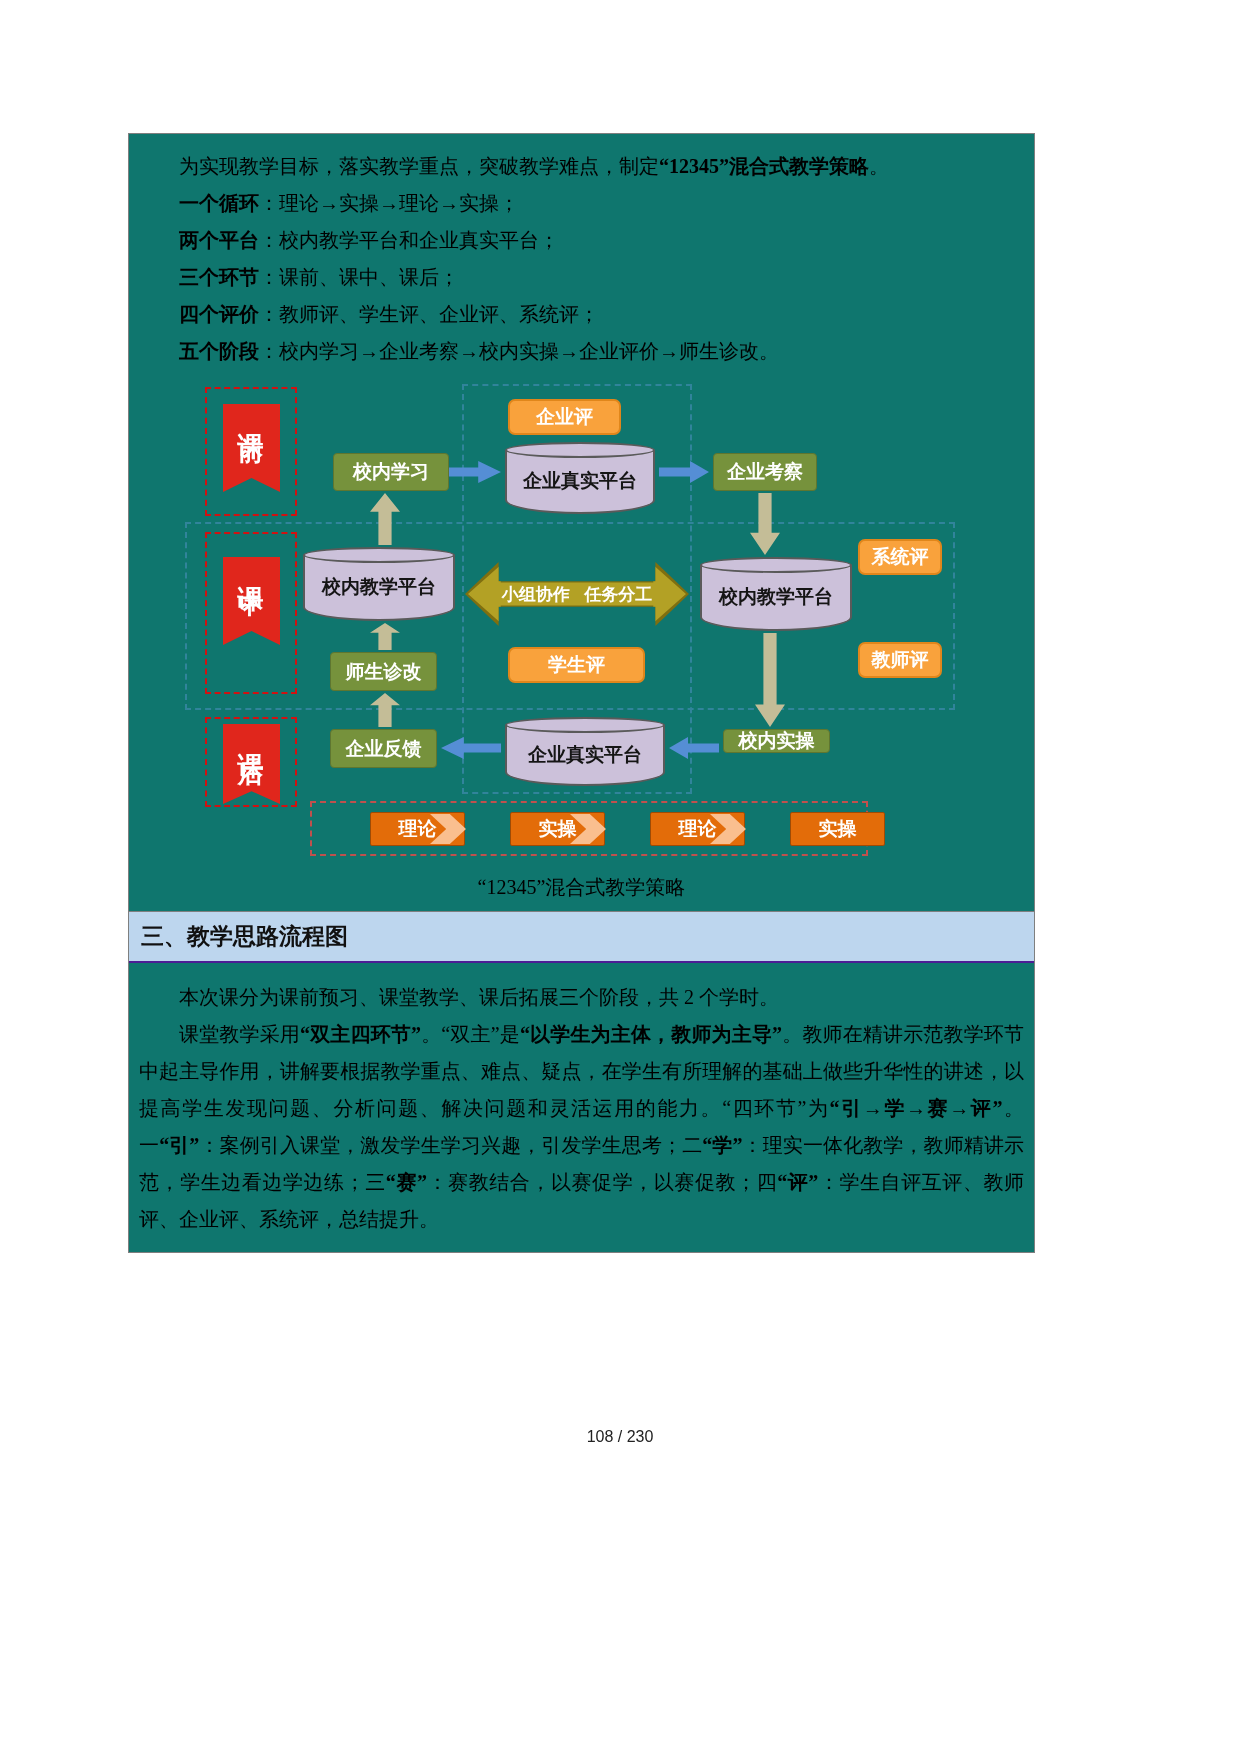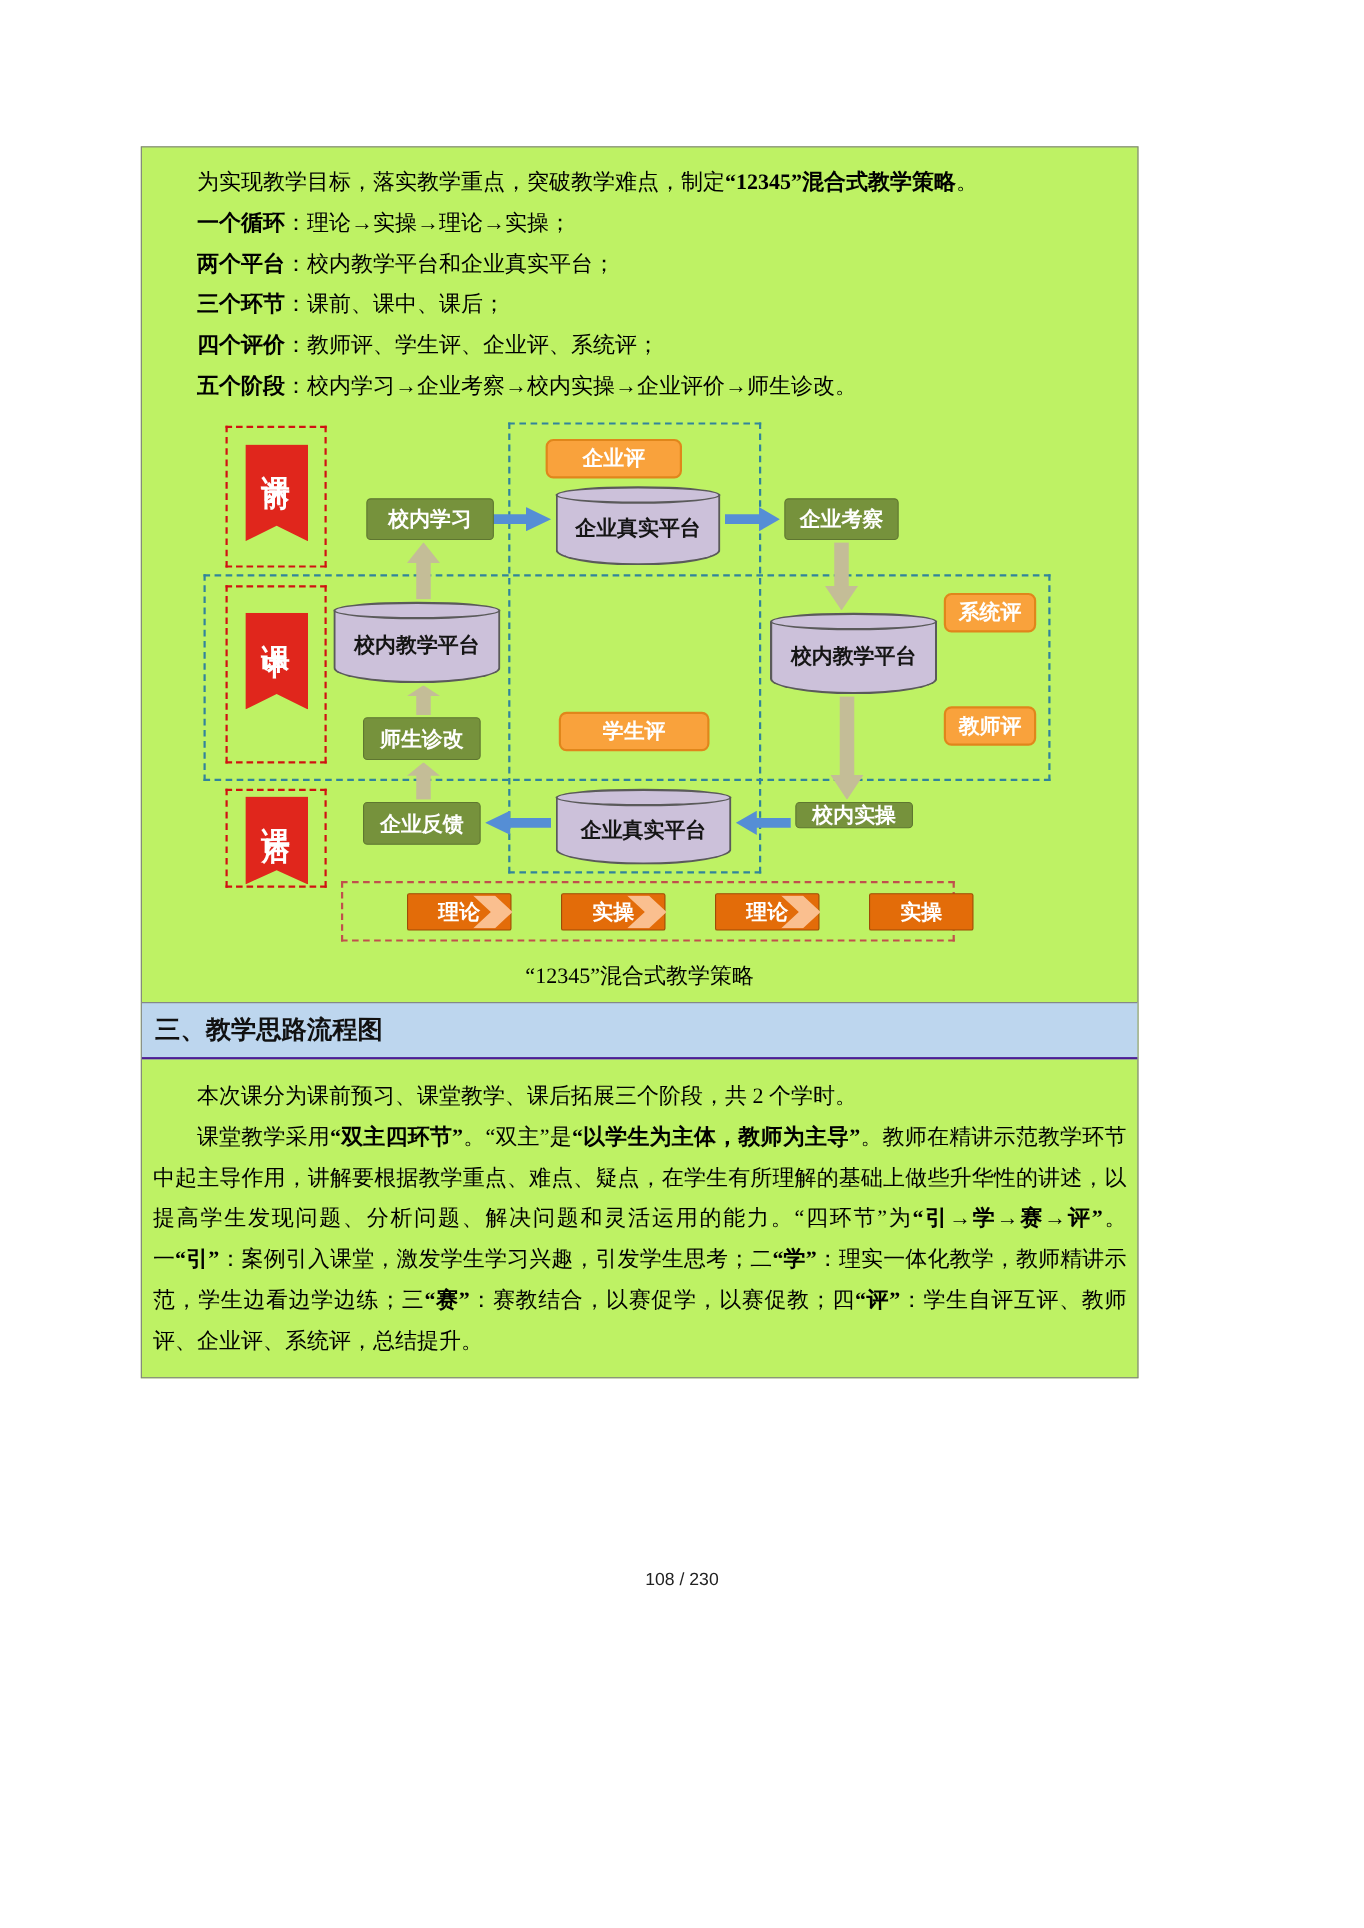--- a/index.html
+++ b/index.html
@@ -1,21 +1,21 @@
 <!DOCTYPE html>
 <html><head>
 <meta charset="utf-8">
 <style>
   * { margin:0; padding:0; box-sizing:border-box; }
   html,body { background:#ffffff; }
   .page {
     position:relative; width:1240px; height:1753px; background:#fff;
     font-family:"Liberation Serif","DejaVu Serif",serif; color:#000; overflow:hidden;
   }
-  .doc { position:absolute; left:128px; top:133px; width:907px; border:1px solid #7f7f7f; background:#bef264; }
+  .doc { position:absolute; left:128px; top:133px; width:907px; border:1px solid #7f7f7f; background:#0f766e; }
   .cell { padding:14px 10px 10px 10px; }
   .cell-bottom { padding:16px 10px 14px 10px; }
   .para { font-size:20px; line-height:37px; text-indent:2em; }
   .justify { text-align:justify; }
   .bold { font-weight:bold; }
   .header-bar {
     background:#bdd6ee; border-top:1px solid #7f7f7f; border-bottom:2px solid #4c1d95;
     padding:9px 12px; font-family:"Liberation Sans","DejaVu Sans",sans-serif;
     font-weight:bold; font-size:23px; color:#111;
   }
@@ -128,21 +128,21 @@
         <div class="gnode" style="left:191px;top:268px;width:107px;height:39px">
             <span>师生诊改</span>
           </div>
         <div class="gnode" style="left:191px;top:345px;width:107px;height:39px">
             <span>企业反馈</span>
           </div>
         <div class="gnode" style="left:584px;top:345px;width:107px;height:24px">
             <span>校内实操</span>
           </div>
 
-        <div class="enode" style="left:357px;top:15px;width:124px;height:36px">
+        <div class="enode" style="left:369px;top:15px;width:113px;height:36px">
             <span>企业评</span>
           </div>
         <div class="enode" style="left:369px;top:263px;width:137px;height:36px">
             <span>学生评</span>
           </div>
         <div class="enode" style="left:719px;top:155px;width:84px;height:36px">
             <span>系统评</span>
           </div>
         <div class="enode" style="left:719px;top:258px;width:84px;height:36px">
             <span>教师评</span>
@@ -162,20 +162,24 @@
           <div class="cyl-top"></div>
           <div class="cyl-body"></div>
           <div class="cyl-label">校内教学平台</div>
         </div>
         <div class="cyl" style="left:366px;top:333px;width:160px;height:69px">
           <div class="cyl-top"></div>
           <div class="cyl-body"></div>
           <div class="cyl-label">企业真实平台</div>
         </div>
 
+        <div class="dbl" style="left:326px;top:178px;width:224px;height:64px">
+          <div class="dbl-inner"></div>
+          <span class="dbl-label">小组协作 任务分工</span>
+        </div>
 
         <div class="cycle-box" style="left:191px;top:428px">
             <span>理论</span>
           </div>
         <div class="chev" style="left:291px;top:430px"></div>
         <div class="cycle-box" style="left:331px;top:428px">
             <span>实操</span>
           </div>
         <div class="chev" style="left:431px;top:430px"></div>
         <div class="cycle-box" style="left:471px;top:428px">

